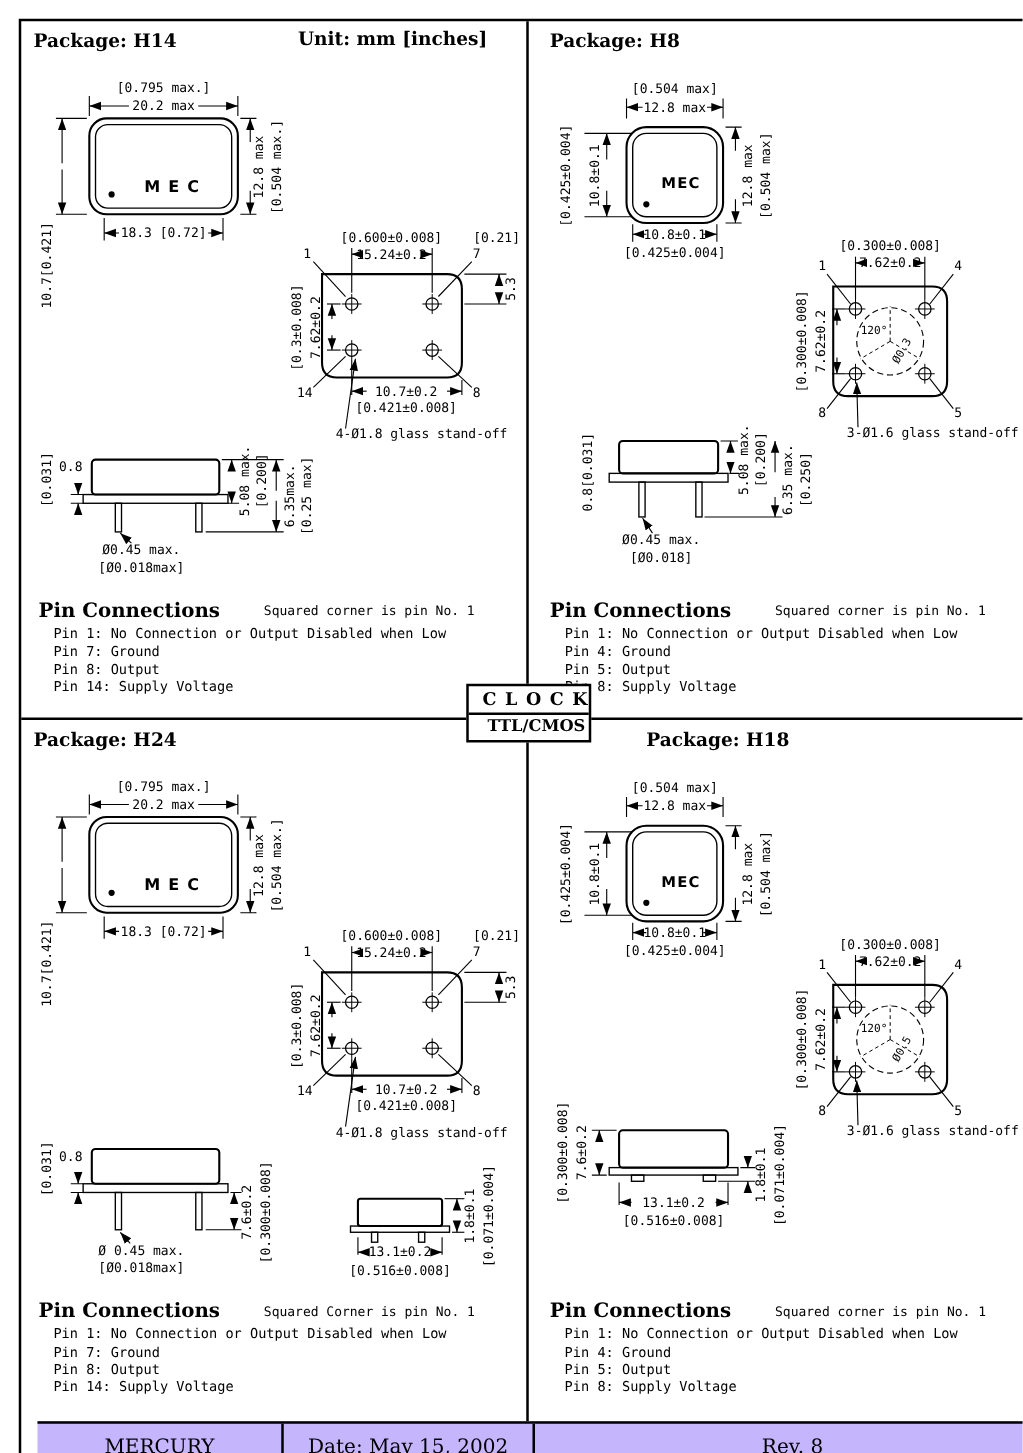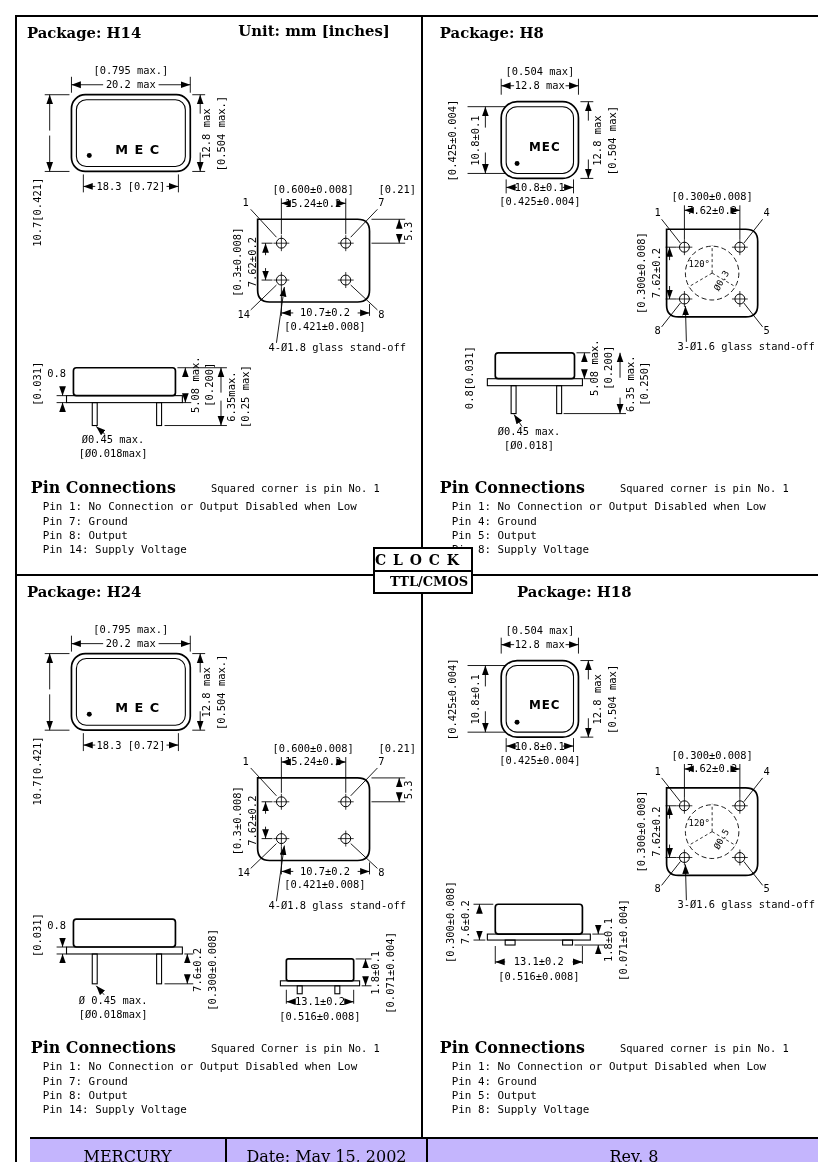--- a/index.html
+++ b/index.html
@@ -20,21 +20,21 @@
   .ttl{font:bold 15px "DejaVu Serif",serif;}
   .dim{font:10.5px "DejaVu Sans Mono",monospace;}
   .sm{font:9px "DejaVu Sans Mono",monospace;}
   .logo{font:bold 13px "DejaVu Sans",sans-serif;letter-spacing:1px;}
   .logo8{font:bold 12px "DejaVu Sans",sans-serif;letter-spacing:1px;}
   .pch{font:bold 16px "DejaVu Serif",serif;}
   .pcn{font:10.5px "DejaVu Sans Mono",monospace;}
   .pcr{font:11px "DejaVu Sans Mono",monospace;}
   
   #badge{position:absolute;left:356px;top:530px;width:96px;background:#fff;border:2px solid #000;
-         z-index:5;text-align:left;font-family:"DejaVu Serif",serif;font-weight:bold;}
+         z-index:5;text-align:right;font-family:"DejaVu Serif",serif;font-weight:bold;}
   #badge .l1{padding:3px 0 2px;border-bottom:2px solid #000;font-size:14px;letter-spacing:1px;}
   #badge .l2{padding:2px 15px 3px;font-size:13px;}
   
   #footer{position:absolute;left:13px;top:1120px;width:810px;height:34px;border-top:2px solid #000;
           display:flex;background:#c4b5fd;}
   .fcell{border-right:2px solid #000;display:flex;align-items:center;justify-content:center;
          font:16px "DejaVu Serif",serif;color:#000;}
   .fcell.last{border-right:none;}
 </style>
 </head>

